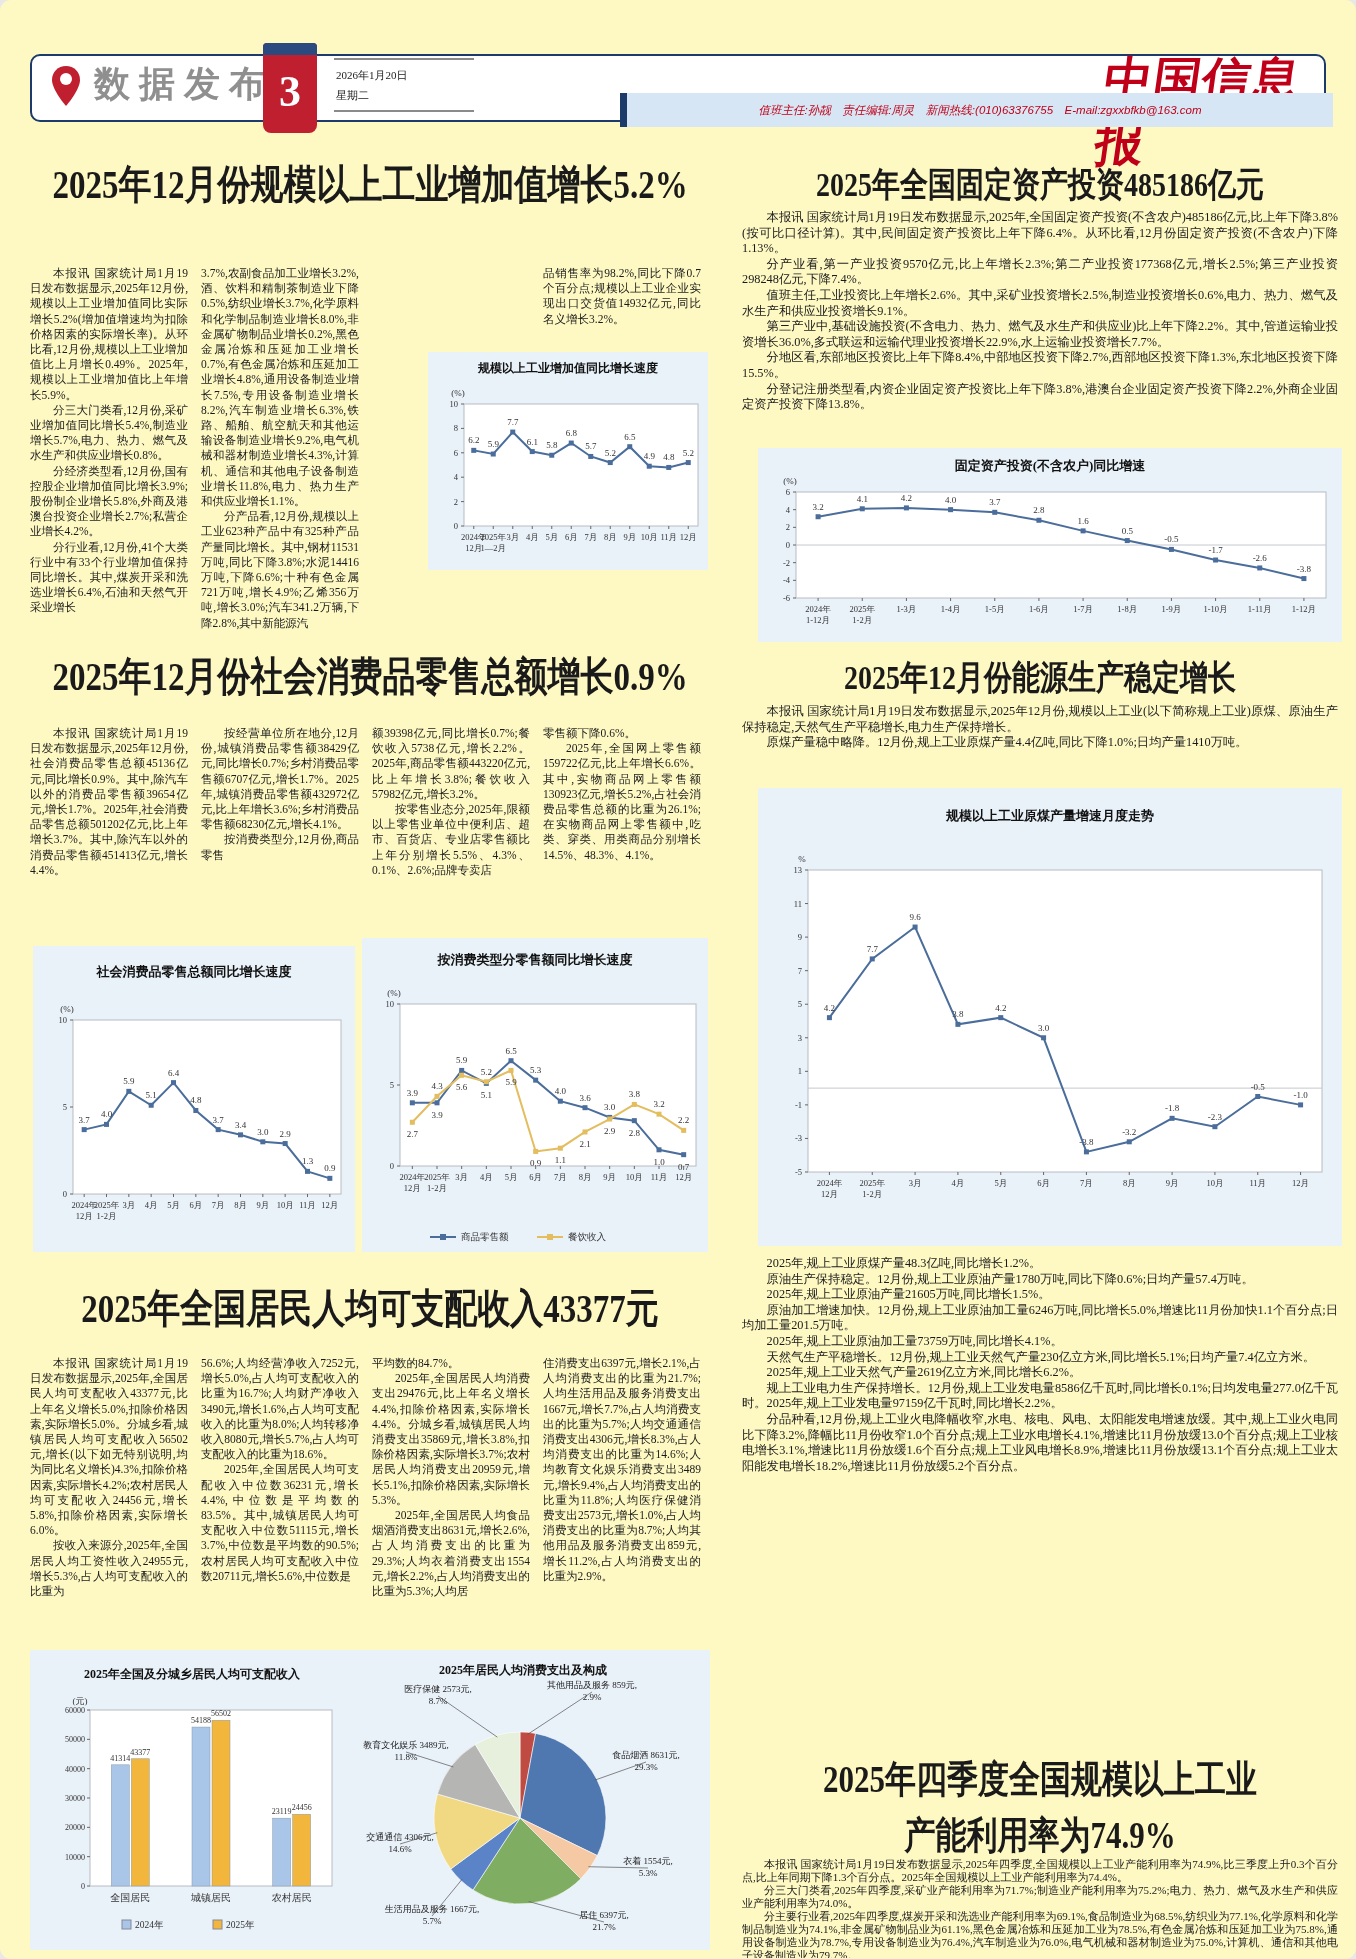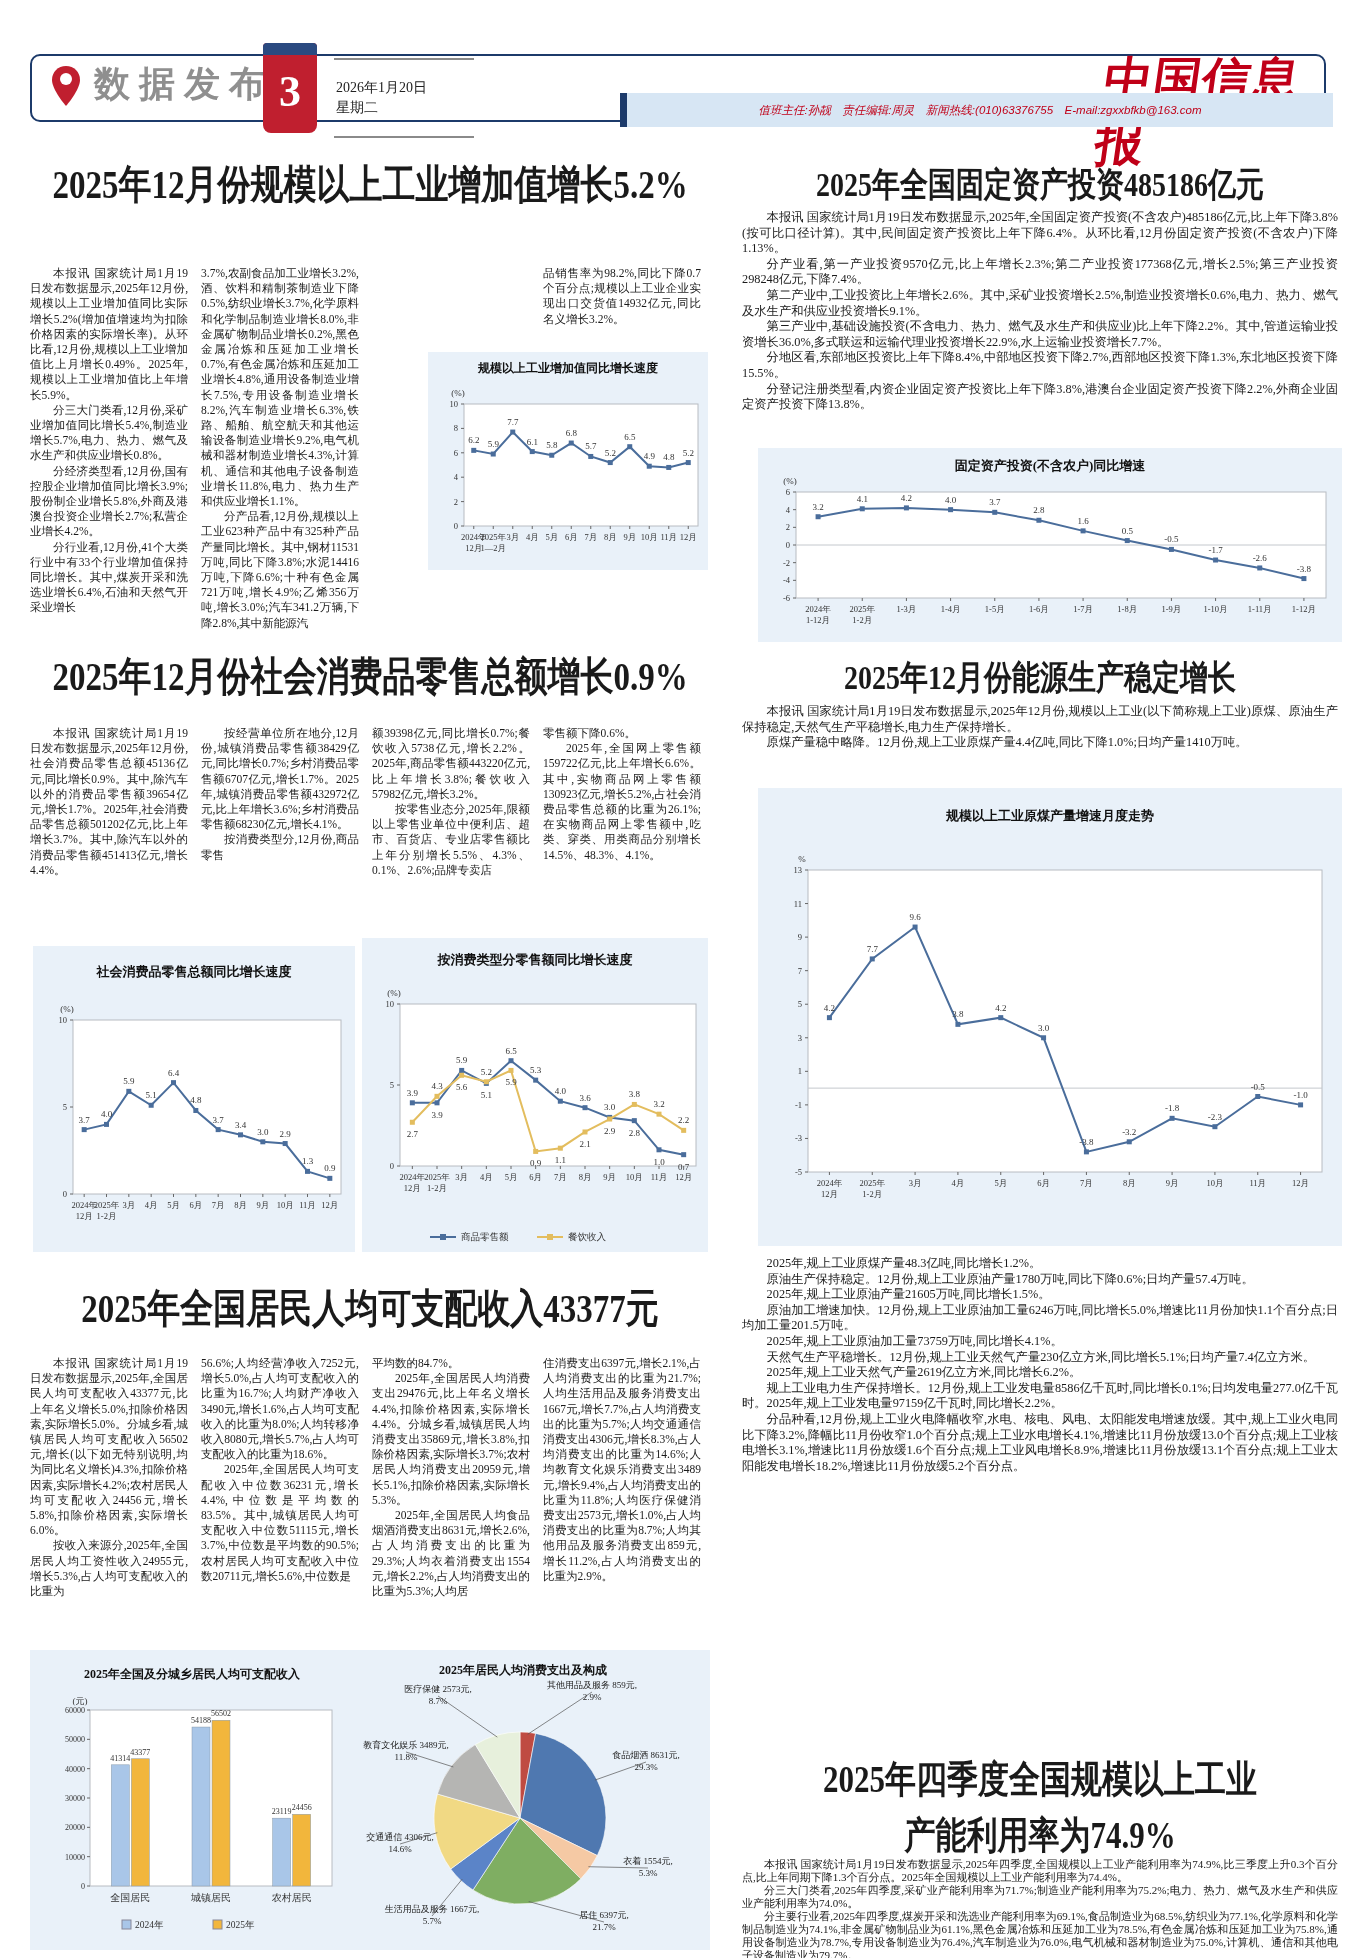--- a/index.html
+++ b/index.html
@@ -1,27 +1,27 @@
 <!DOCTYPE html>
 <html><head>
 <meta charset="utf-8">
 <style>
   html,body{margin:0;padding:0;background:#e8e8e6;}
-  #paper{position:relative;width:1356px;height:1959px;background:#ffffff;margin:0 auto;
-         font-family:"Liberation Serif","DejaVu Serif",serif;color:#1a1a1a;overflow:hidden;}
+  #paper{position:relative;width:1356px;height:1959px;background:#fef9c3;margin:0 auto;
+         font-family:"Liberation Serif","DejaVu Serif",serif;color:#1a1a1a;overflow:hidden;border-radius:11px;}
   .abs{position:absolute;}
   
   #head-box{left:30px;top:54px;width:1292px;height:64px;border:2px solid #1c3a6a;border-radius:10px;background:#fff;}
   #section-label{left:94px;top:60px;font-family:"Liberation Sans","DejaVu Sans",sans-serif;
                  font-size:36px;font-weight:bold;color:#8f8f8f;letter-spacing:9px;}
   #page-tab{left:263px;top:43px;width:54px;height:90px;background:#c01f2f;border-radius:4px 4px 8px 8px;overflow:hidden;}
   #page-tab .cap{height:12px;background:#2a4a80;}
   #page-tab .num{color:#fff;font-size:44px;font-weight:bold;text-align:center;line-height:74px;}
   #date-block{left:334px;top:58px;width:136px;border-top:2px solid #8a8a8a;border-bottom:2px solid #8a8a8a;
-              padding:18px 2px;font-size:14px;line-height:20px;color:#222;}
+              padding:5px 2px;font-size:11px;line-height:20px;color:#222;}
   #masthead{left:1100px;top:48px;width:230px;font-size:48px;font-weight:bold;color:#c00018;
             transform:skewX(-8deg);letter-spacing:1px;}
   #credits{left:620px;top:93px;width:706px;height:34px;background:#d7e6f4;border-left:7px solid #1c3a6a;
            color:#c00018;font-size:11.5px;line-height:34px;text-align:center;
            font-family:"Liberation Sans","DejaVu Sans",sans-serif;font-style:italic;}
   
   .headline{text-align:center;font-weight:bold;transform:scaleY(1.22);transform-origin:center top;white-space:nowrap;}
   .h-left{left:30px;width:680px;font-size:33px;}
   .h-right{left:735px;width:610px;font-size:28px;}
   
@@ -400,21 +400,21 @@
           <line x1="149.3260232653183" y1="79.11804416907864" x2="90" y2="38" stroke="#555" stroke-width="0.7"></line>
           <text x="90" y="34" text-anchor="middle" font-size="9" fill="#222">医疗保健 2573元,</text>
           <text x="90" y="46" text-anchor="middle" font-size="9" fill="#222">8.7%</text>
         </svg></div>
   </div>
 
   <div class="abs headline h-right" style="top:162px">2025年全国固定资产投资485186亿元</div>
   <div class="abs wide" style="left:742px;top:210px;height:236px">
       <p>本报讯 国家统计局1月19日发布数据显示,2025年,全国固定资产投资(不含农户)485186亿元,比上年下降3.8%(按可比口径计算)。其中,民间固定资产投资比上年下降6.4%。从环比看,12月份固定资产投资(不含农户)下降1.13%。</p>
       <p>分产业看,第一产业投资9570亿元,比上年增长2.3%;第二产业投资177368亿元,增长2.5%;第三产业投资298248亿元,下降7.4%。</p>
-      <p>第二产业中,工业投资比上年增长2.6%。其中,采矿业投资增长2.5%,制造业投资增长0.6%,电力、热力、燃气及水生产和供应业投资增长9.1%。</p>
+      <p>值班主任,工业投资比上年增长2.6%。其中,采矿业投资增长2.5%,制造业投资增长0.6%,电力、热力、燃气及水生产和供应业投资增长9.1%。</p>
       <p>第三产业中,基础设施投资(不含电力、热力、燃气及水生产和供应业)比上年下降2.2%。其中,管道运输业投资增长36.0%,多式联运和运输代理业投资增长22.9%,水上运输业投资增长7.7%。</p>
       <p>分地区看,东部地区投资比上年下降8.4%,中部地区投资下降2.7%,西部地区投资下降1.3%,东北地区投资下降15.5%。</p>
       <p>分登记注册类型看,内资企业固定资产投资比上年下降3.8%,港澳台企业固定资产投资下降2.2%,外商企业固定资产投资下降13.8%。</p>
     </div>
   <div class="abs chart-panel" style="left:758px;top:448px;width:584px;height:194px"><svg width="584" height="194" viewBox="0 0 584 194">
         <text x="292" y="22" text-anchor="middle" font-size="13" fill="#111" font-weight="bold">固定资产投资(不含农户)同比增速</text>
         <rect x="38" y="44" width="530" height="106" fill="#fff" stroke="#b8bcc2"></rect>
         <text x="32" y="36" text-anchor="middle" font-size="9" fill="#333">(%)</text>
         <line x1="35" y1="150" x2="38" y2="150" stroke="#666"></line>
         <text x="32" y="153" text-anchor="end" font-size="8.5" fill="#333">-6</text>

